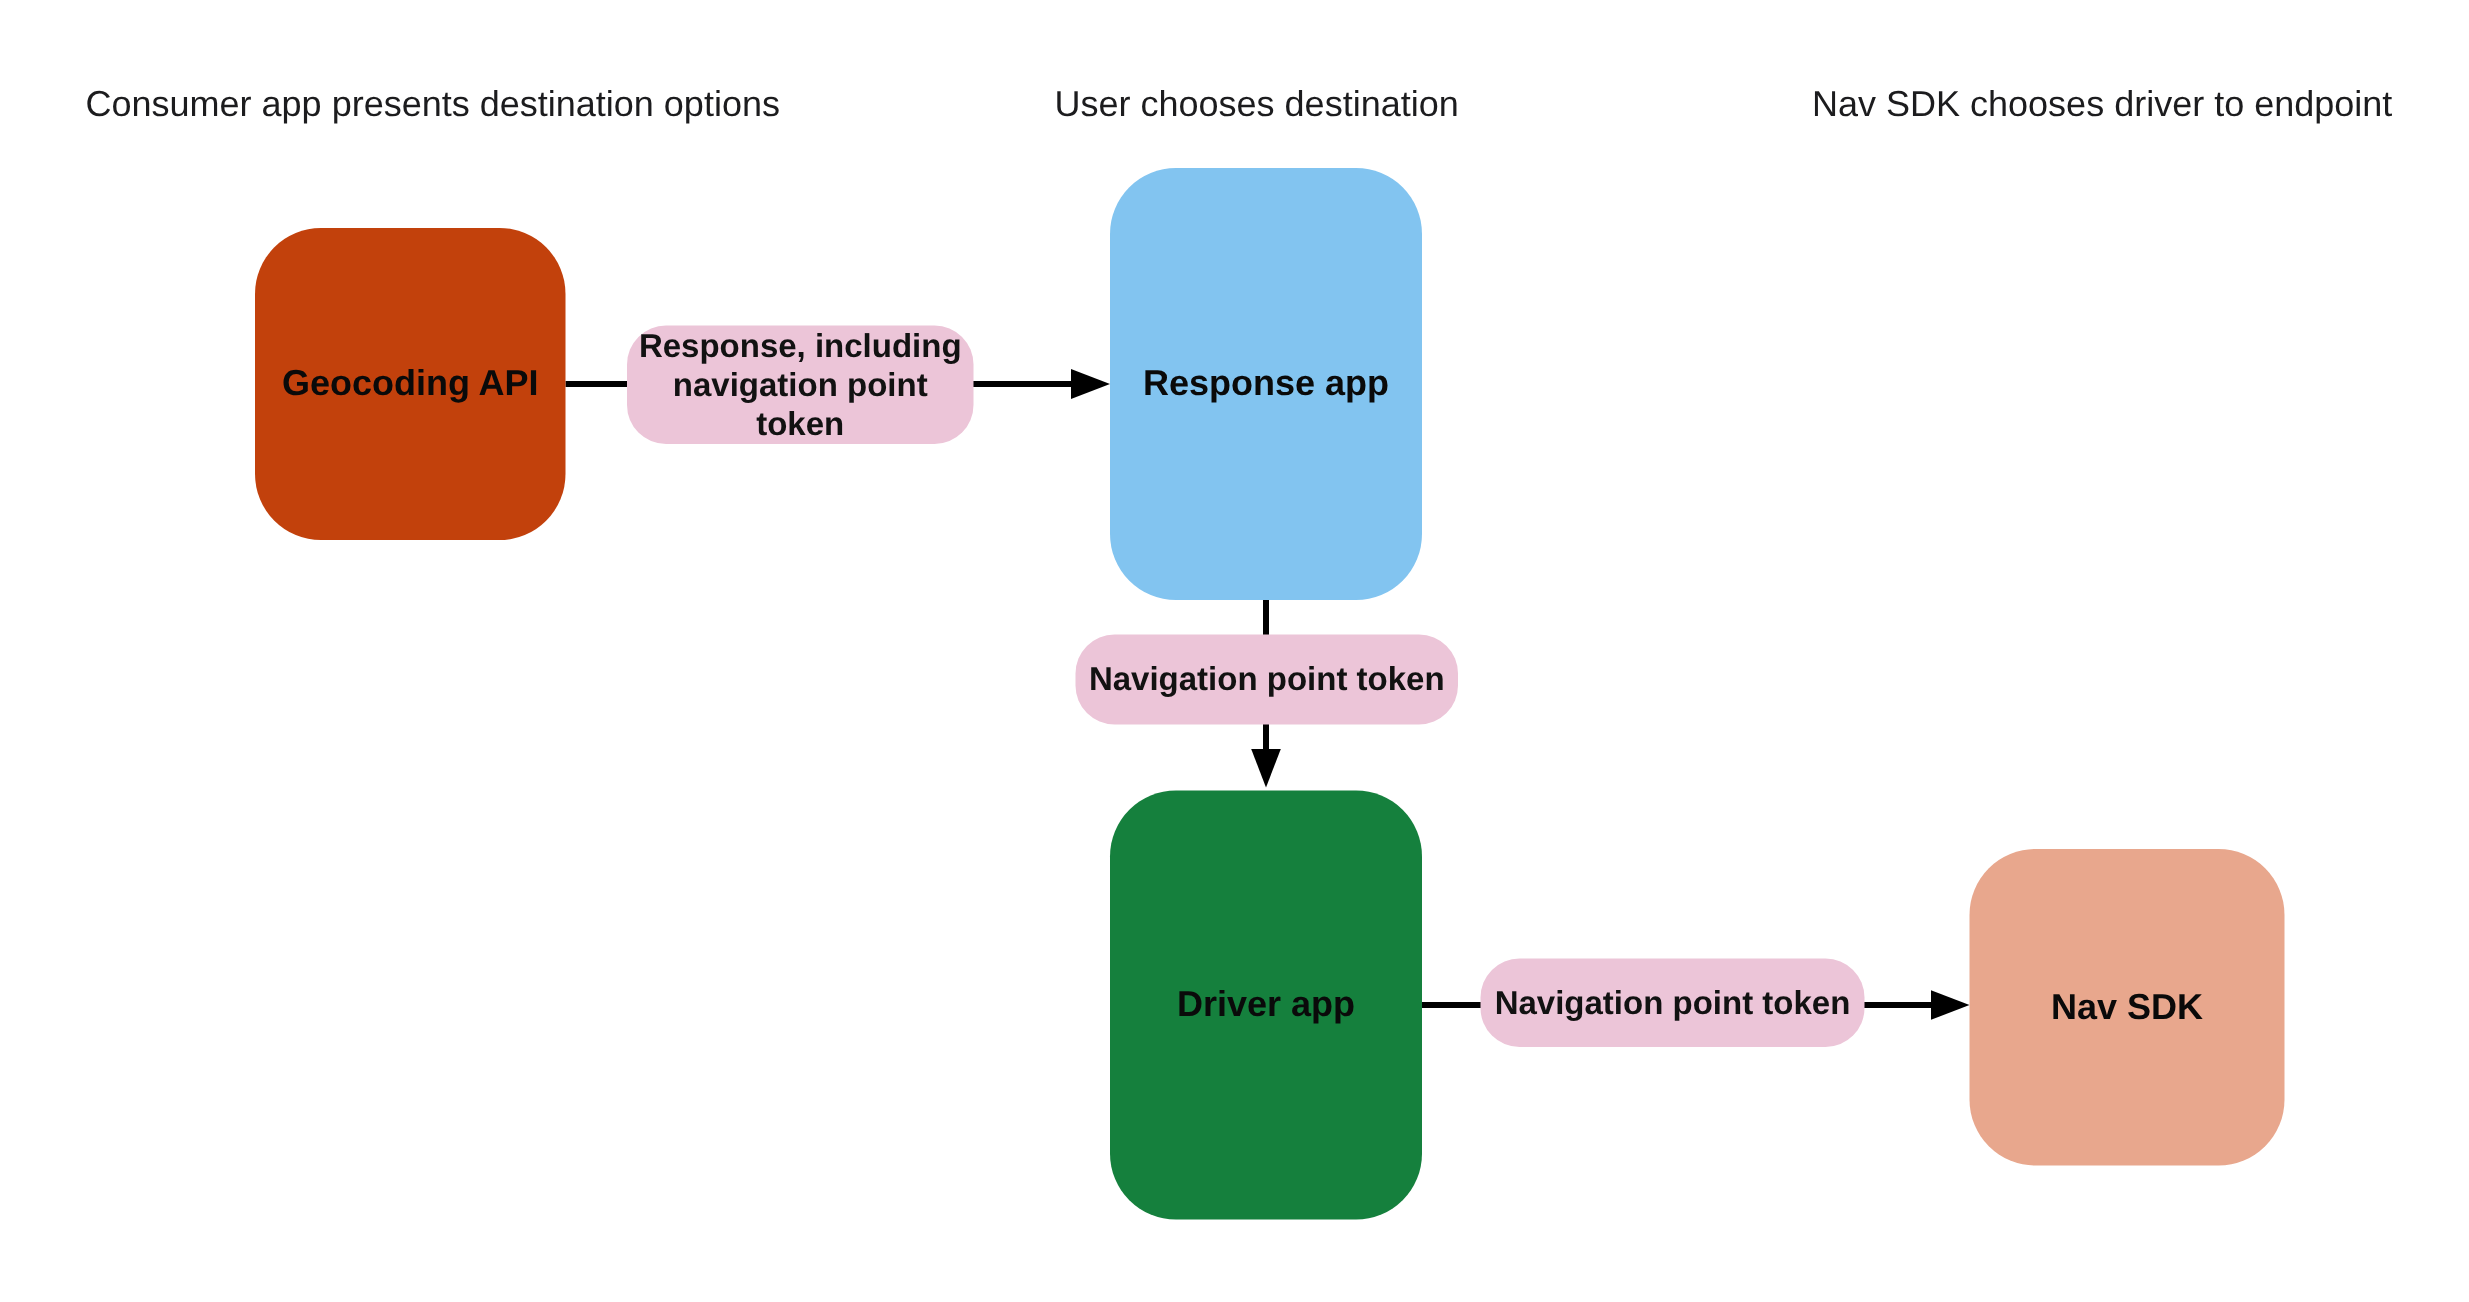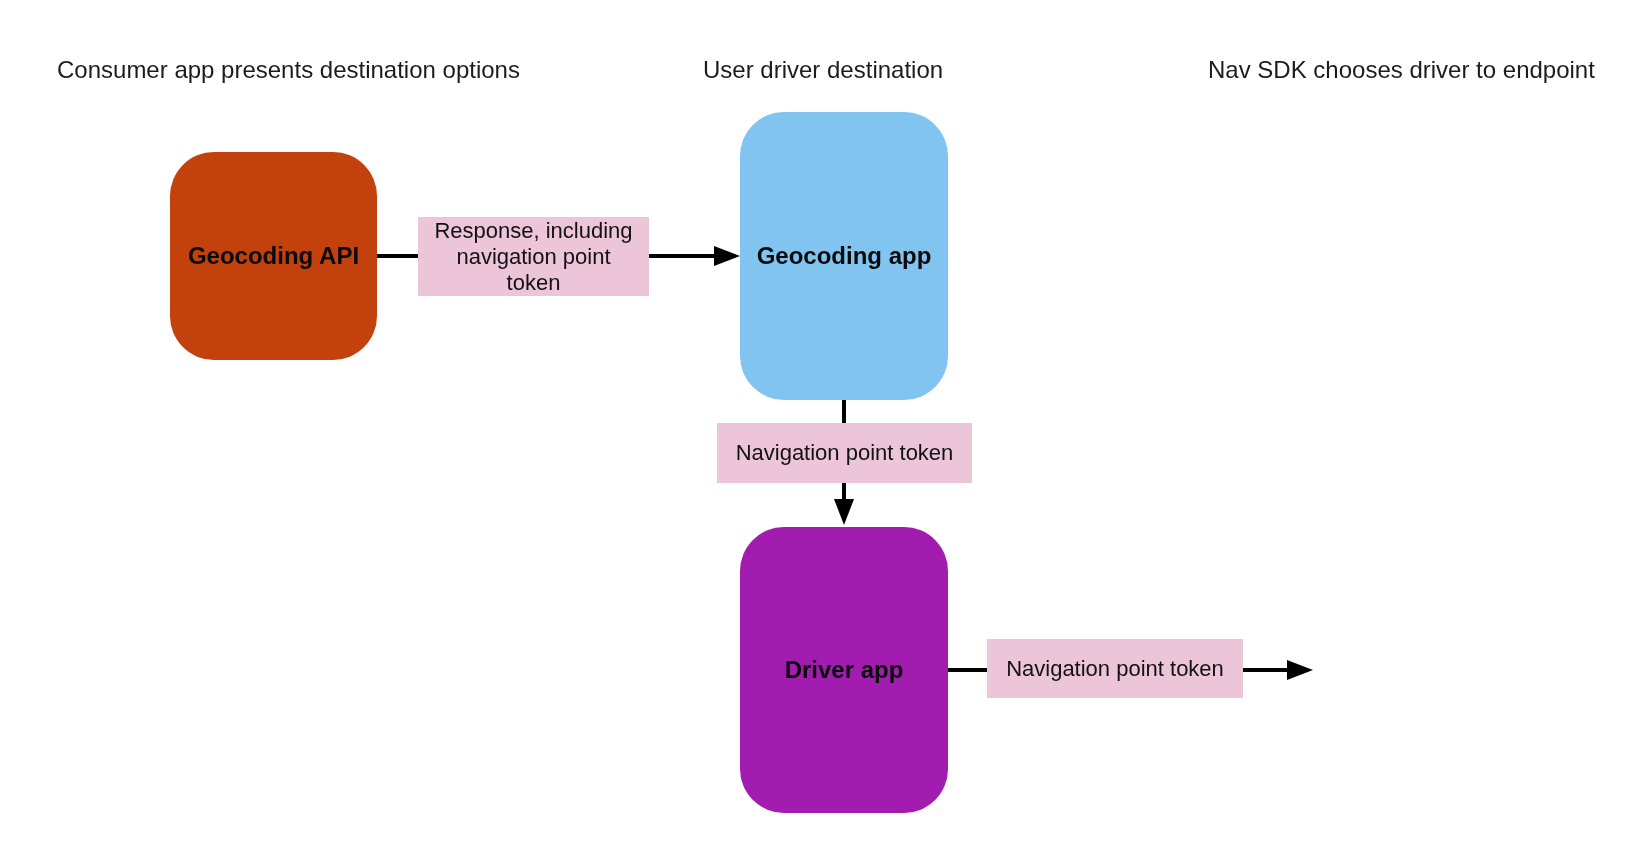--- a/index.html
+++ b/index.html
@@ -42,35 +42,35 @@
     text-align:center;
   }
   #node-geocoding-api{left:170px;top:152px;width:207px;height:208px;}
   #node-consumer-app{left:740px;top:112px;width:208px;height:288px;}
   #node-driver-app{left:740px;top:527px;width:208px;height:286px;}
   #node-nav-sdk{left:1313px;top:566px;width:210px;height:211px;}
 
   .edge-label{
     position:absolute;z-index:2;
     display:flex;align-items:center;justify-content:center;
-    font-size:22px;line-height:26px;font-weight:400;
+    font-size:22px;line-height:26px;font-weight:700;
     color:var(--edge-label-text);
-    text-align:center;white-space:pre-line;
+    text-align:center;white-space:pre-line;border-radius:26px;
   }
   #edge-label-response{left:418px;top:217px;width:231px;height:79px;}
   #edge-label-token-1{left:717px;top:423px;width:255px;height:60px;}
   #edge-label-token-2{left:987px;top:639px;width:256px;height:59px;}
 </style>
 </head>
 <body>
 
 <div class="canvas">
 
   <div class="phase-header" id="phase-header-1">Consumer app presents destination options</div>
-  <div class="phase-header" id="phase-header-2">User driver destination</div>
+  <div class="phase-header" id="phase-header-2">User chooses destination</div>
   <div class="phase-header" id="phase-header-3">Nav SDK chooses driver to endpoint</div>
 
   <svg class="arrow-layer" width="1646" height="868" viewBox="0 0 1646 868" xmlns="http://www.w3.org/2000/svg">
     <defs>
       <marker id="arrowhead" markerUnits="userSpaceOnUse" markerWidth="26" markerHeight="20" viewBox="0 0 13 10" refX="10" refY="5" orient="auto">
         <path d="M0,0 L13,5 L0,10 Z" class="arrow-head"></path>
       </marker>
     </defs>
     <line class="arrow-line" x1="377" y1="256" x2="734" y2="256" marker-end="url(#arrowhead)"></line>
     <line class="arrow-line" x1="844" y1="400" x2="844" y2="519" marker-end="url(#arrowhead)"></line>
@@ -80,19 +80,22 @@
   <div class="edge-label" id="edge-label-response" style="background: rgb(236, 197, 216);">Response, including
 navigation point
 token</div>
   <div class="edge-label" id="edge-label-token-1" style="background: rgb(236, 197, 216);">Navigation point token</div>
   <div class="edge-label" id="edge-label-token-2" style="background: rgb(236, 197, 216);">Navigation point token</div>
 
   <div class="node" id="node-geocoding-api" style="background: #c2410c;">
     <span>Geocoding API</span>
   </div>
   <div class="node" id="node-consumer-app" style="background: rgb(130, 196, 240);">
-    <span>Geocoding app</span>
+    <span>Response app</span>
   </div>
-  <div class="node" id="node-driver-app" style="background: #a21caf;">
+  <div class="node" id="node-driver-app" style="background: #15803d;">
     <span>Driver app</span>
+  </div>
+  <div class="node" id="node-nav-sdk" style="background: rgb(232, 167, 141);">
+    <span>Nav SDK</span>
   </div>
 
 </div>
 
 </body></html>

